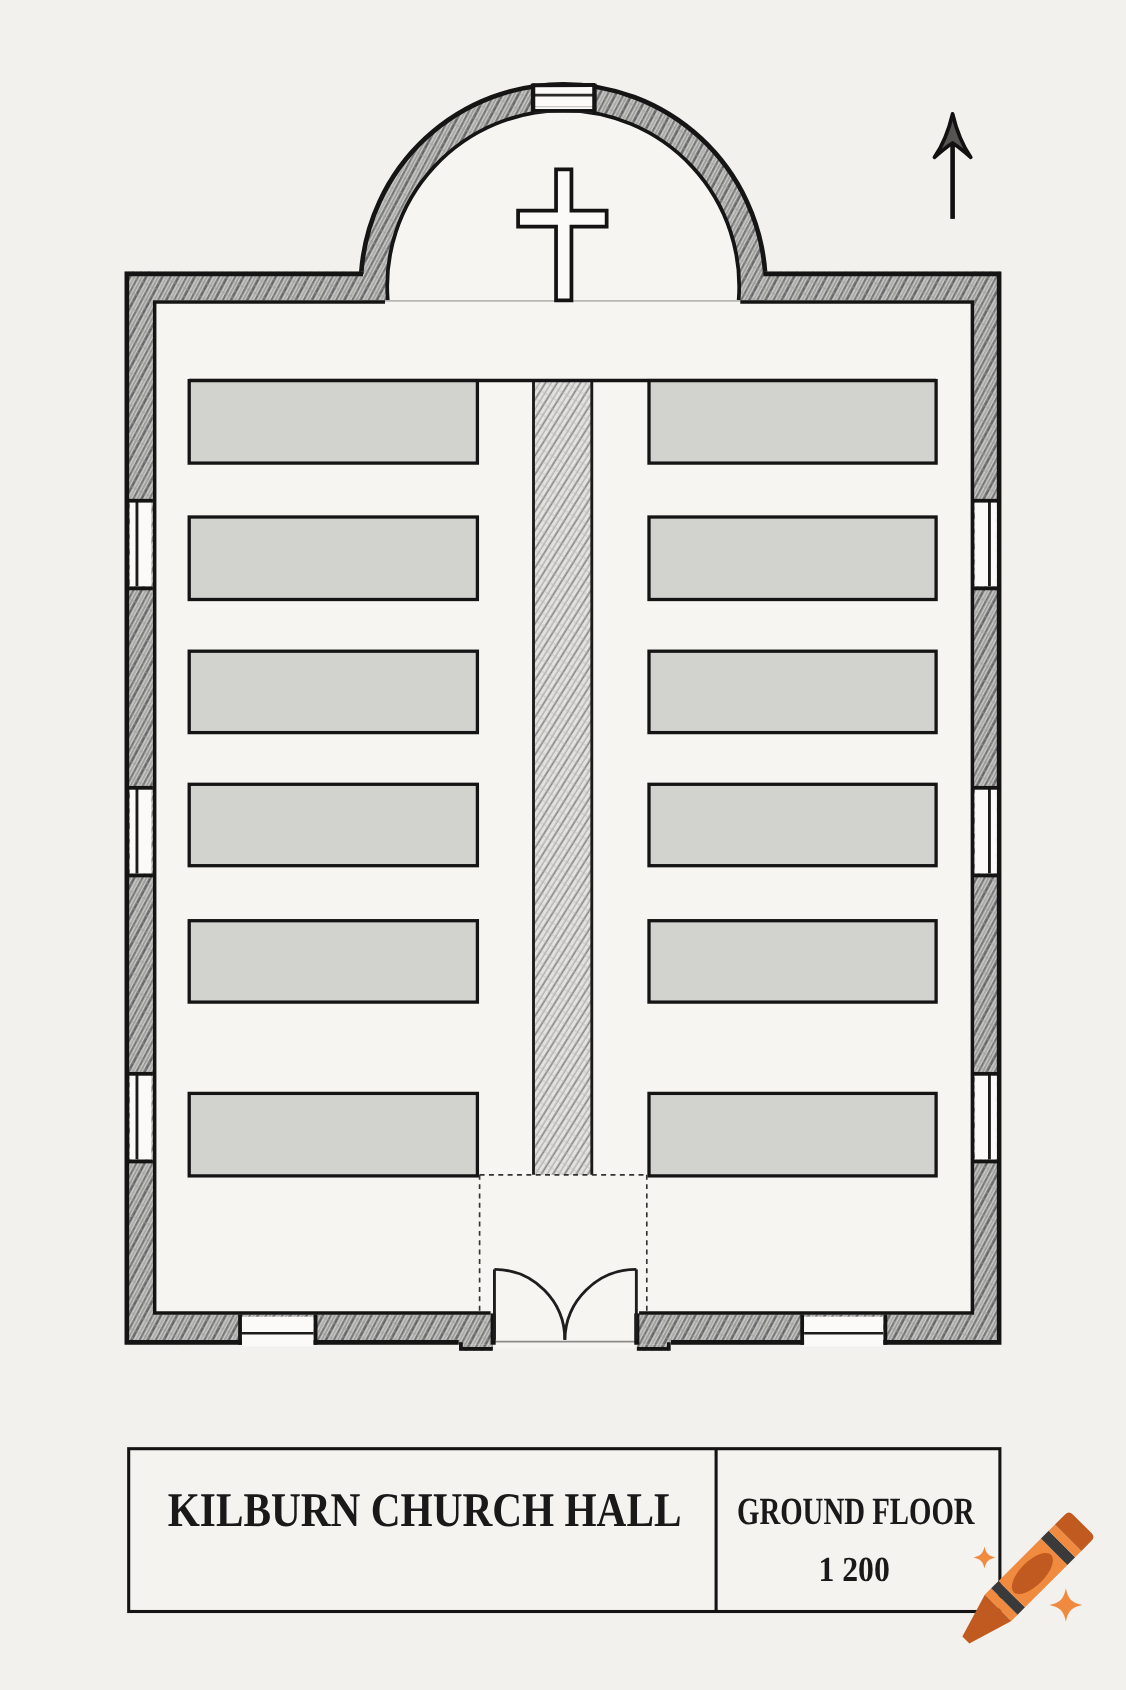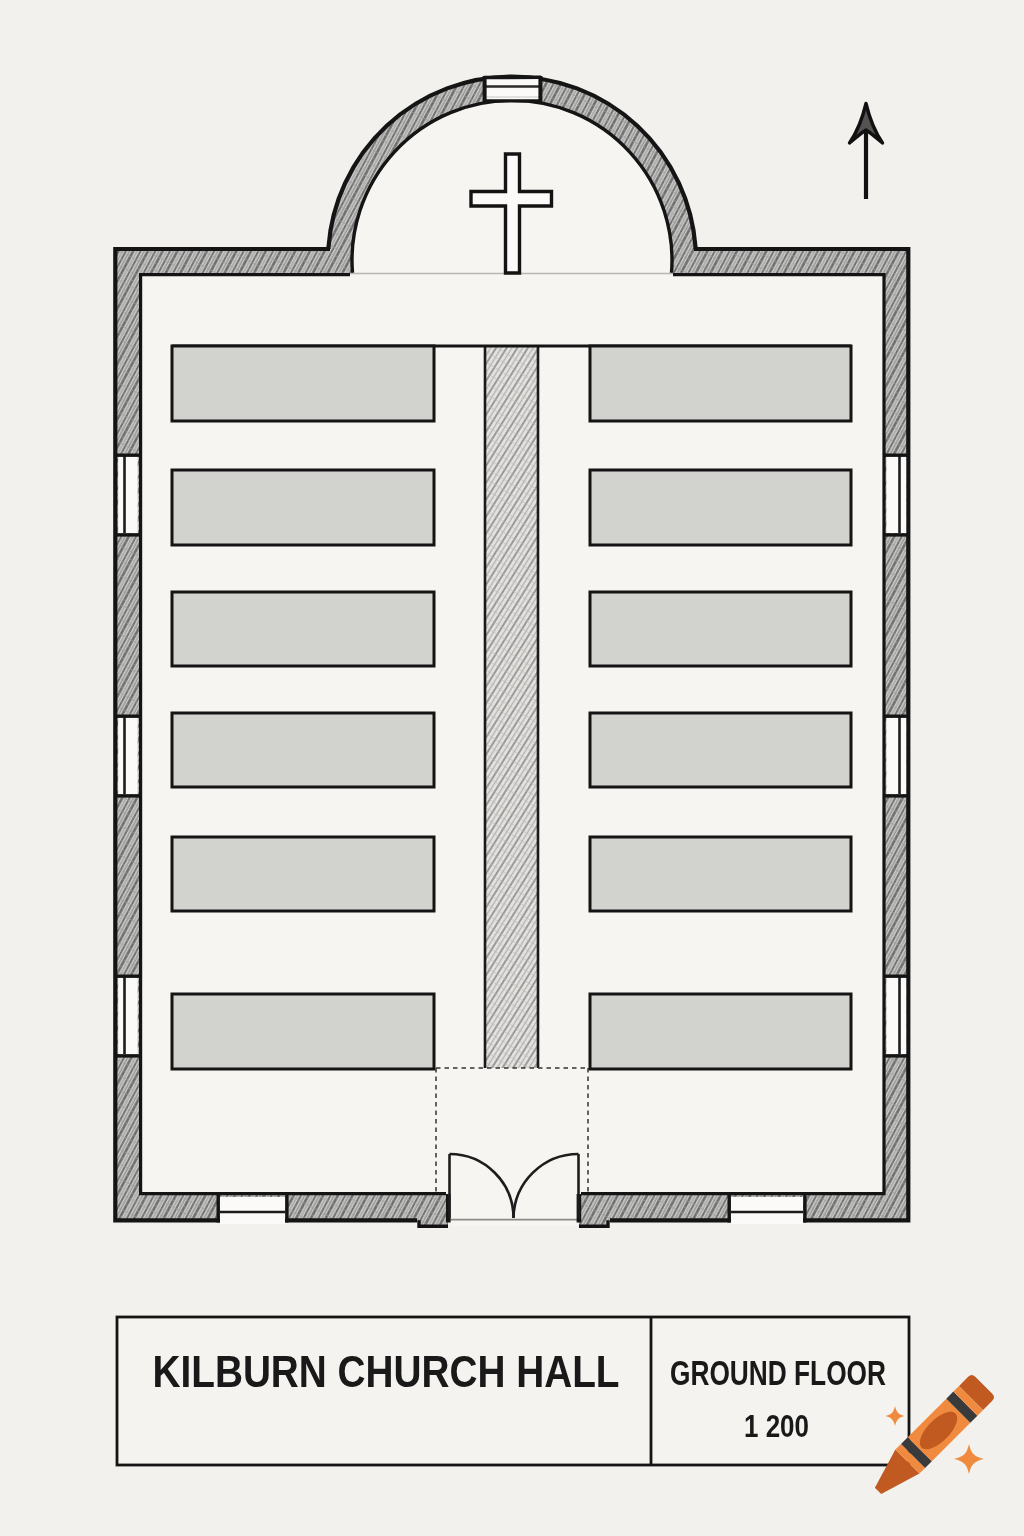--- a/index.html
+++ b/index.html
@@ -1,17 +1,17 @@
 <!DOCTYPE html>
 <html><head>
 <meta charset="utf-8">
 <style>
   html,body{margin:0;padding:0;background:#f3f1ed;}
   .page{position:relative;width:1008px;height:1536px;overflow:hidden;
-        font-family:Liberation Sans, sans-serif;}
+        font-family:Liberation Serif, serif;}
 </style>
 </head>
 <body>
 <div class="page">
 <svg width="1024" height="1536" viewBox="0 0 1024 1536">
 <defs>
 
   <pattern id="wallhatch" patternUnits="userSpaceOnUse" width="13" height="13" patternTransform="rotate(-62)">
     <rect width="13" height="13" fill="#cdcdcb"></rect>
     <path d="M0,1.5 H13" stroke="#68686a" stroke-width="2.5"></path>

